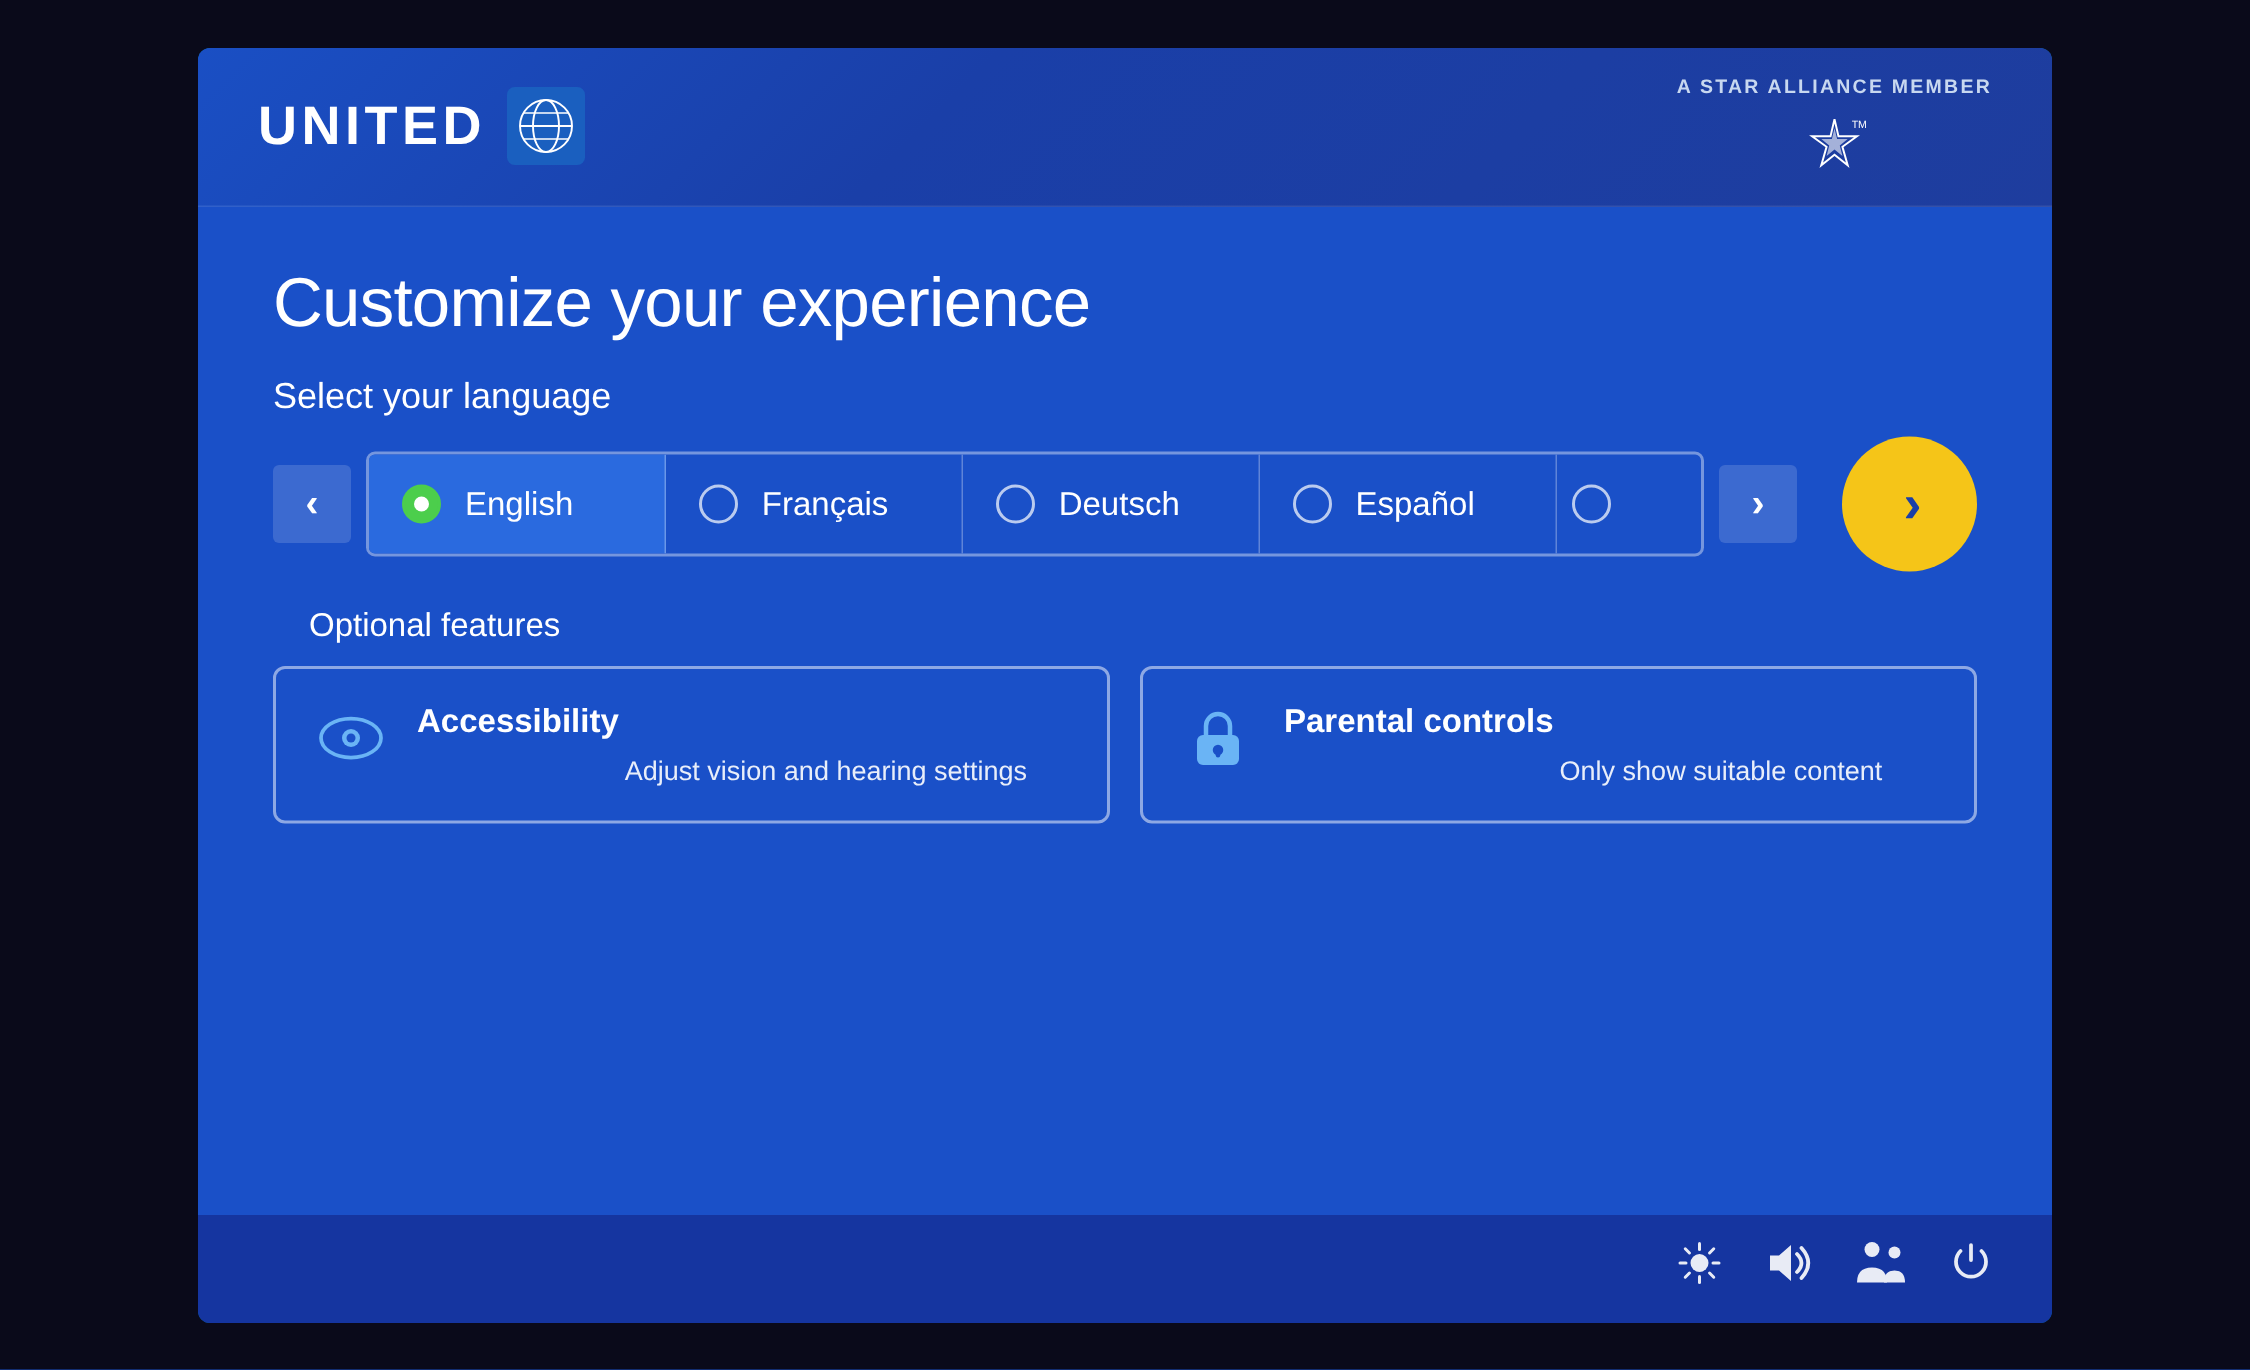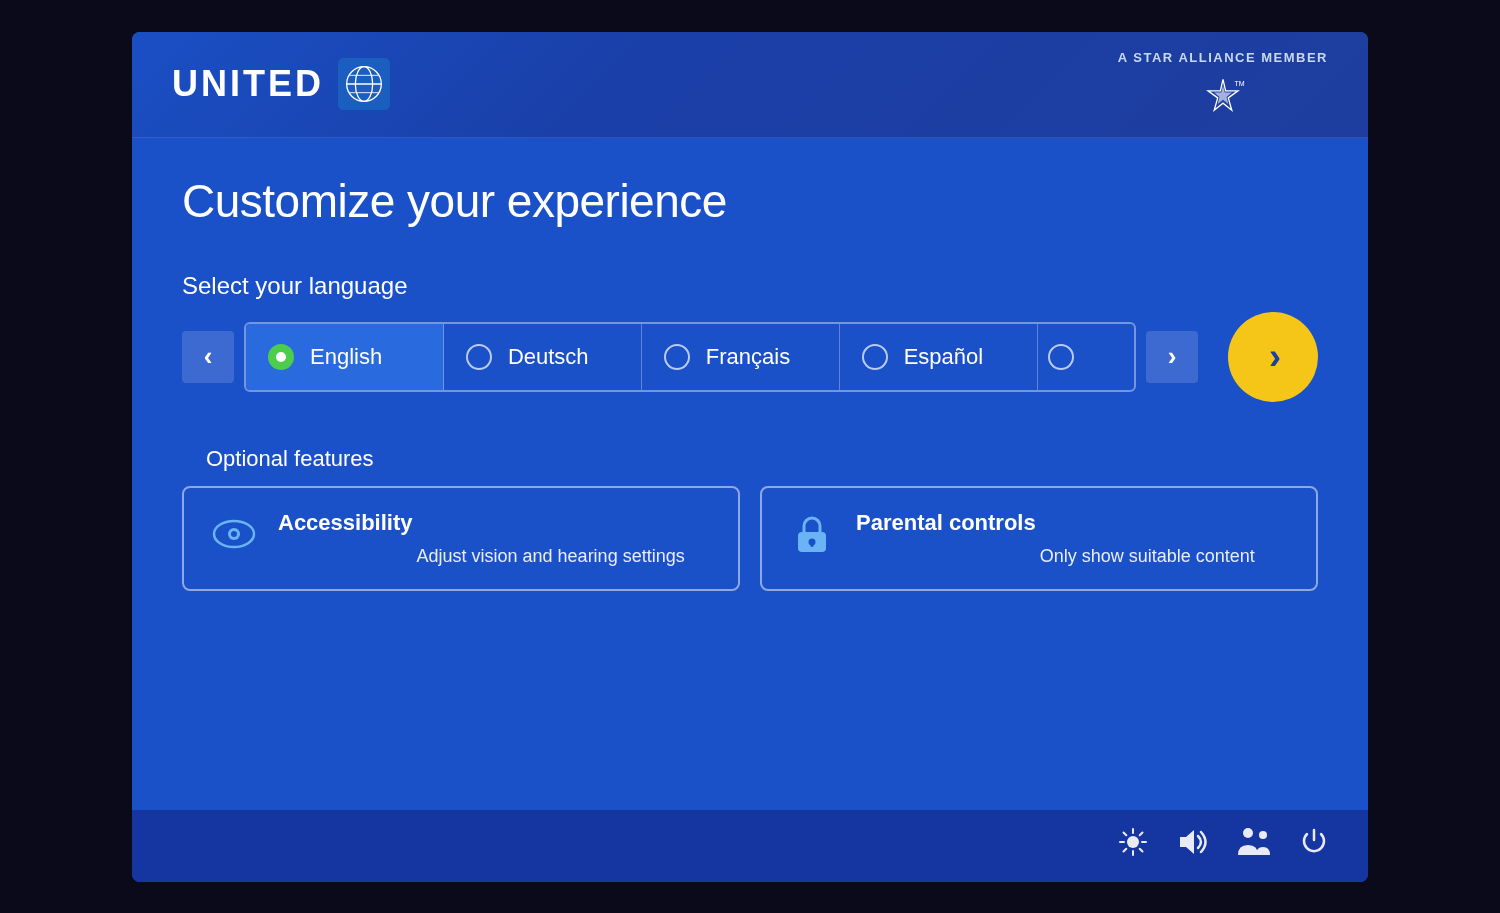--- a/index.html
+++ b/index.html
@@ -59,21 +59,21 @@
       width: 44px;
       height: 44px;
     }
     
     .main-content {
       flex: 1;
       padding: 36px 50px 30px 50px;
       background: #1a50c8;
       display: flex;
       flex-direction: column;
-      gap: 44px;
+      gap: 23px;
     }
     .page-title {
       color: white;
       font-size: 46px;
       font-weight: 300;
       letter-spacing: -0.5px;
     }
     
     .section-label {
       color: white;
@@ -290,26 +290,26 @@
 
         <div class="language-options">
 
           <button class="lang-option selected">
             <div class="radio-dot active"></div>
             <span class="lang-text">English</span>
           </button>
 
           <button class="lang-option">
             <div class="radio-dot"></div>
-            <span class="lang-text">Deutsch</span>
+            <span class="lang-text">Français</span>
           </button>
 
           <button class="lang-option">
             <div class="radio-dot"></div>
-            <span class="lang-text">Français</span>
+            <span class="lang-text">Deutsch</span>
           </button>
 
           <button class="lang-option">
             <div class="radio-dot"></div>
             <span class="lang-text">Español</span>
           </button>
 
           <div class="lang-option lang-option-partial">
             <div class="radio-dot"></div>
           </div>

